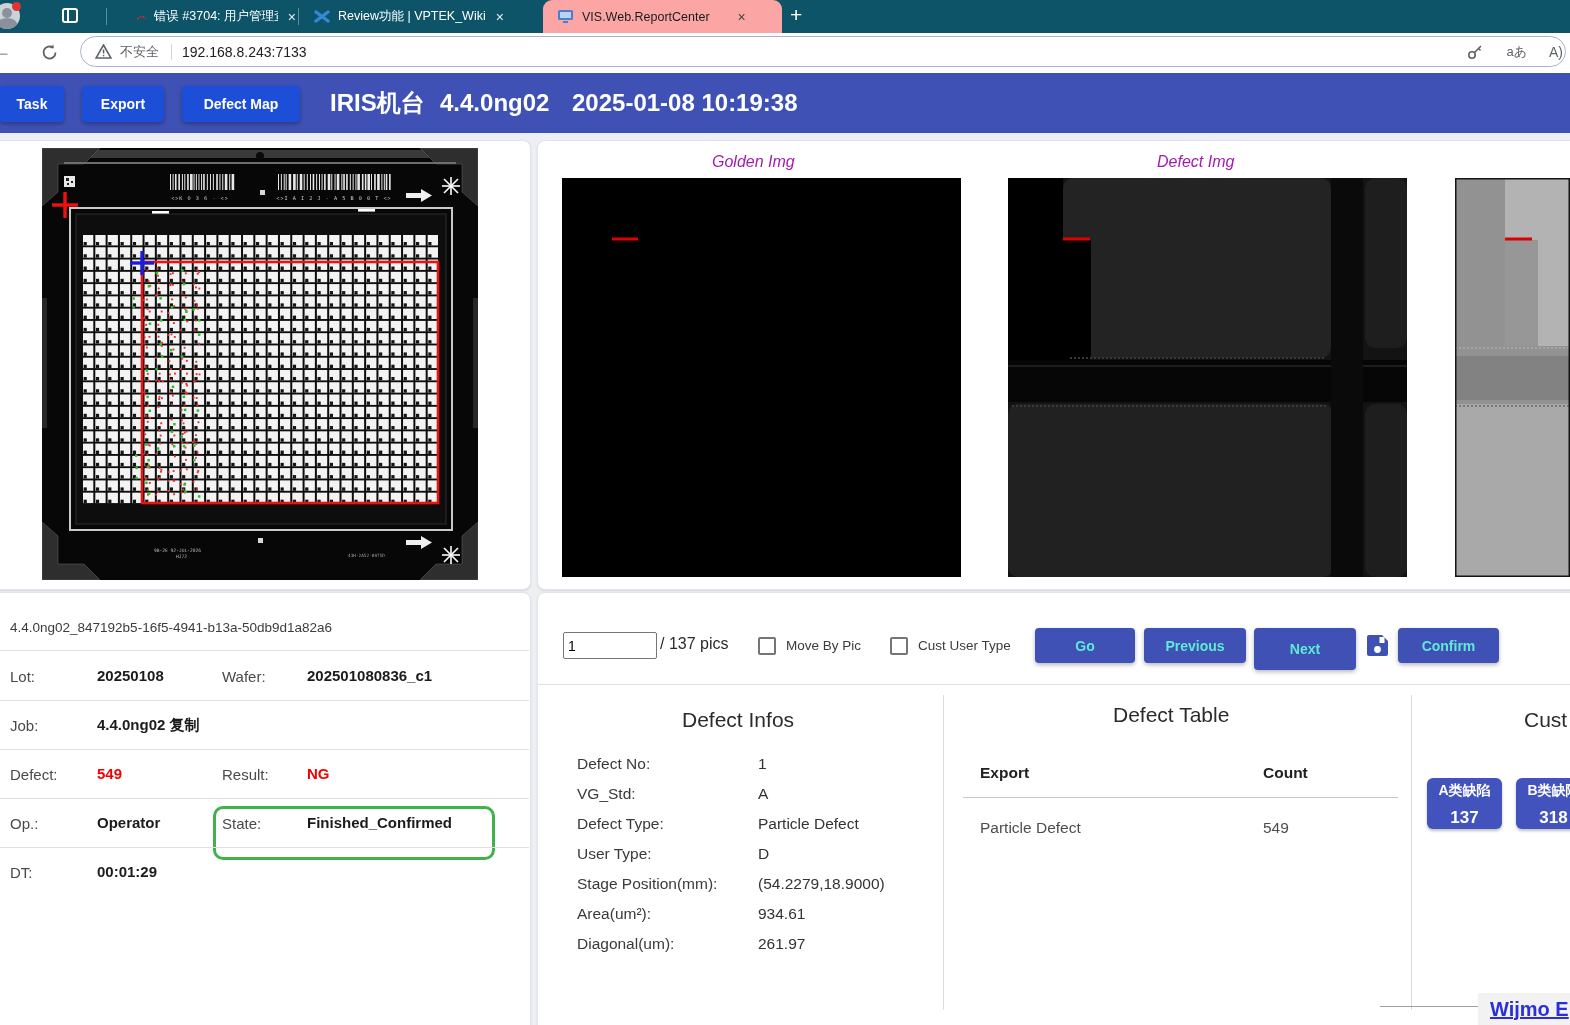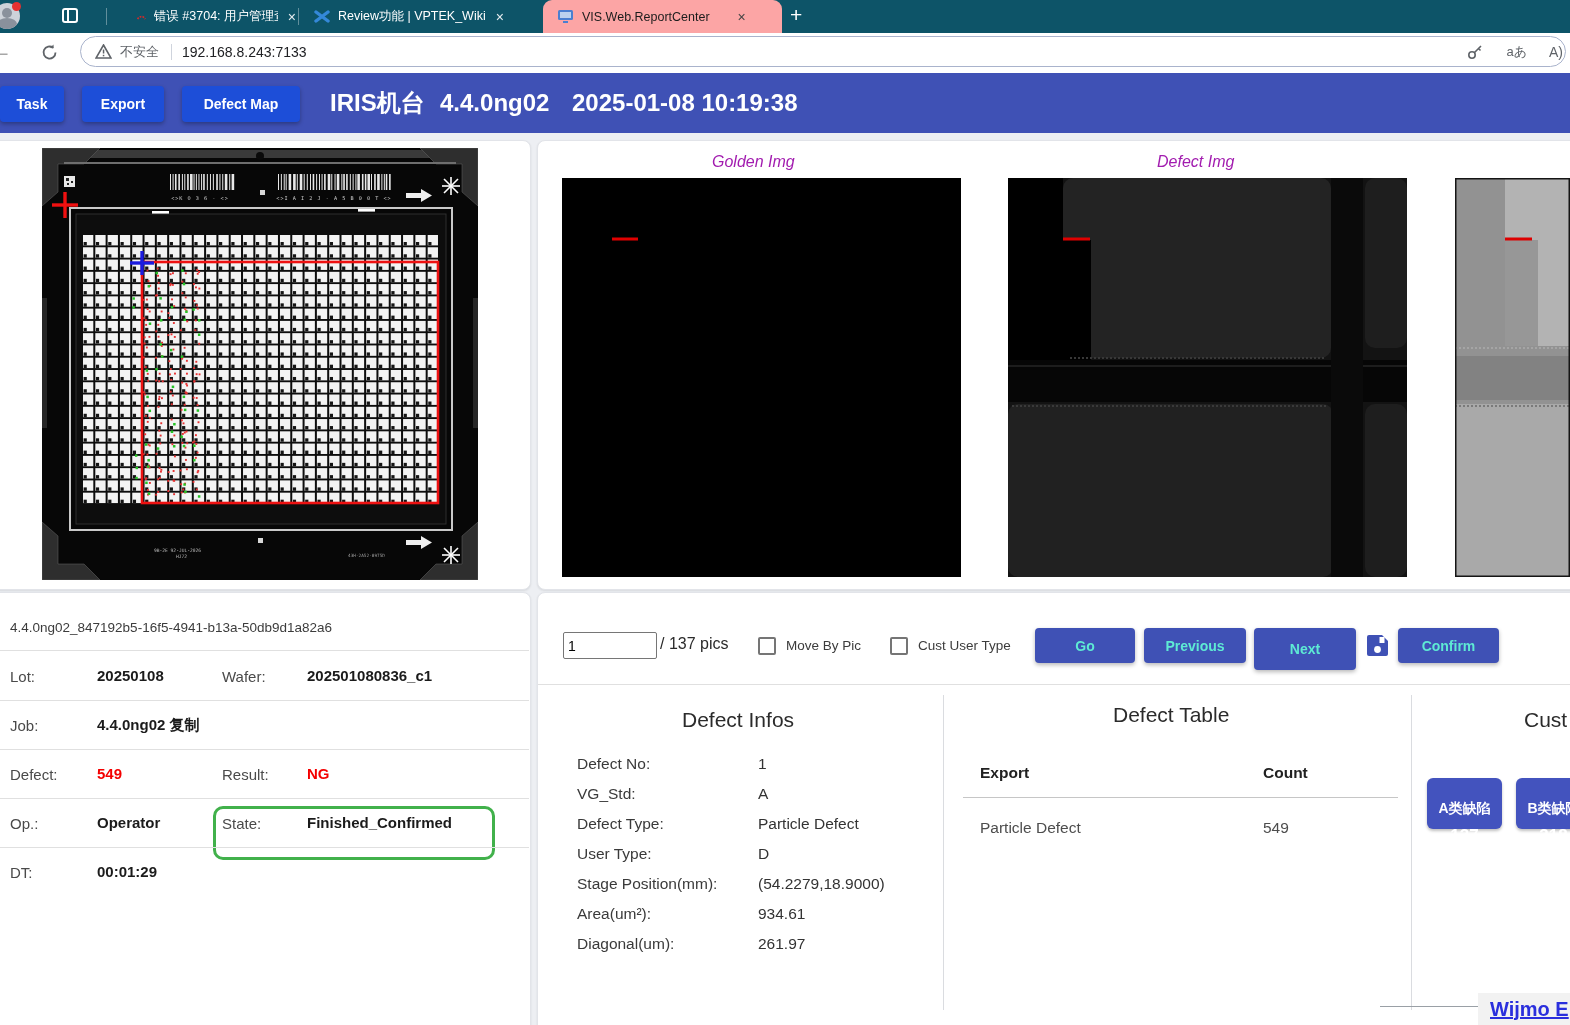--- a/index.html
+++ b/index.html
@@ -32,21 +32,21 @@
   .panel-title{position:absolute;font-size:21px;color:#2b2b2b;white-space:nowrap;}
   .img-title{position:absolute;font-size:16px;color:#a21caf;white-space:nowrap;font-style:italic;}
   .bbtn{position:absolute;background:#3f51b5;color:#5eead4;font-weight:bold;font-size:14px;border-radius:4px;box-shadow:0 2px 4px rgba(0,0,0,.28);display:flex;align-items:center;justify-content:center;cursor:pointer;}
   .cb{position:absolute;width:18px;height:18px;border:2px solid #757575;border-radius:2px;background:#fff;box-sizing:border-box;cursor:pointer;}
   .cbl{position:absolute;font-size:13.5px;color:#3c3c3c;white-space:nowrap;}
   .dlabel{position:absolute;font-size:15.5px;color:#3a3a3a;white-space:nowrap;}
   .dvalue{position:absolute;font-size:15.5px;color:#333;white-space:nowrap;}
   .thead{position:absolute;font-size:15.5px;font-weight:bold;color:#212121;white-space:nowrap;}
   .tcell{position:absolute;font-size:15.5px;color:#4d4d4d;white-space:nowrap;}
   .badge{position:absolute;background:#4353be;color:#fff;border-radius:6px;text-align:center;font-weight:bold;box-shadow:0 2px 3px rgba(0,0,0,.25);cursor:pointer;}
-  .badge .b1{font-size:14px;margin-top:22px;}
+  .badge .b1{font-size:14px;margin-top:4px;}
   .badge .b2{font-size:17px;margin-top:8px;}
   .pgInput{position:absolute;left:563px;top:632px;width:84px;height:25px;border:1px solid #767676;border-radius:2px;font-size:14px;padding:0 4px;font-family:inherit;box-sizing:content-box;}
   .wm{position:absolute;left:1478px;top:993px;width:92px;height:32px;background:#f2f2f2;display:flex;align-items:center;}
   .wm span{color:#2a2fdd;font-weight:bold;font-size:20px;text-decoration:underline;margin-left:12px;white-space:nowrap;cursor:pointer;}
   .greenbox{position:absolute;left:213px;top:806px;width:276px;height:48px;border:3px solid #41b14b;border-radius:10px;}
   svg text{font-family:"DejaVu Sans Mono",monospace;}
 </style>
 </head>
 <body>
 

